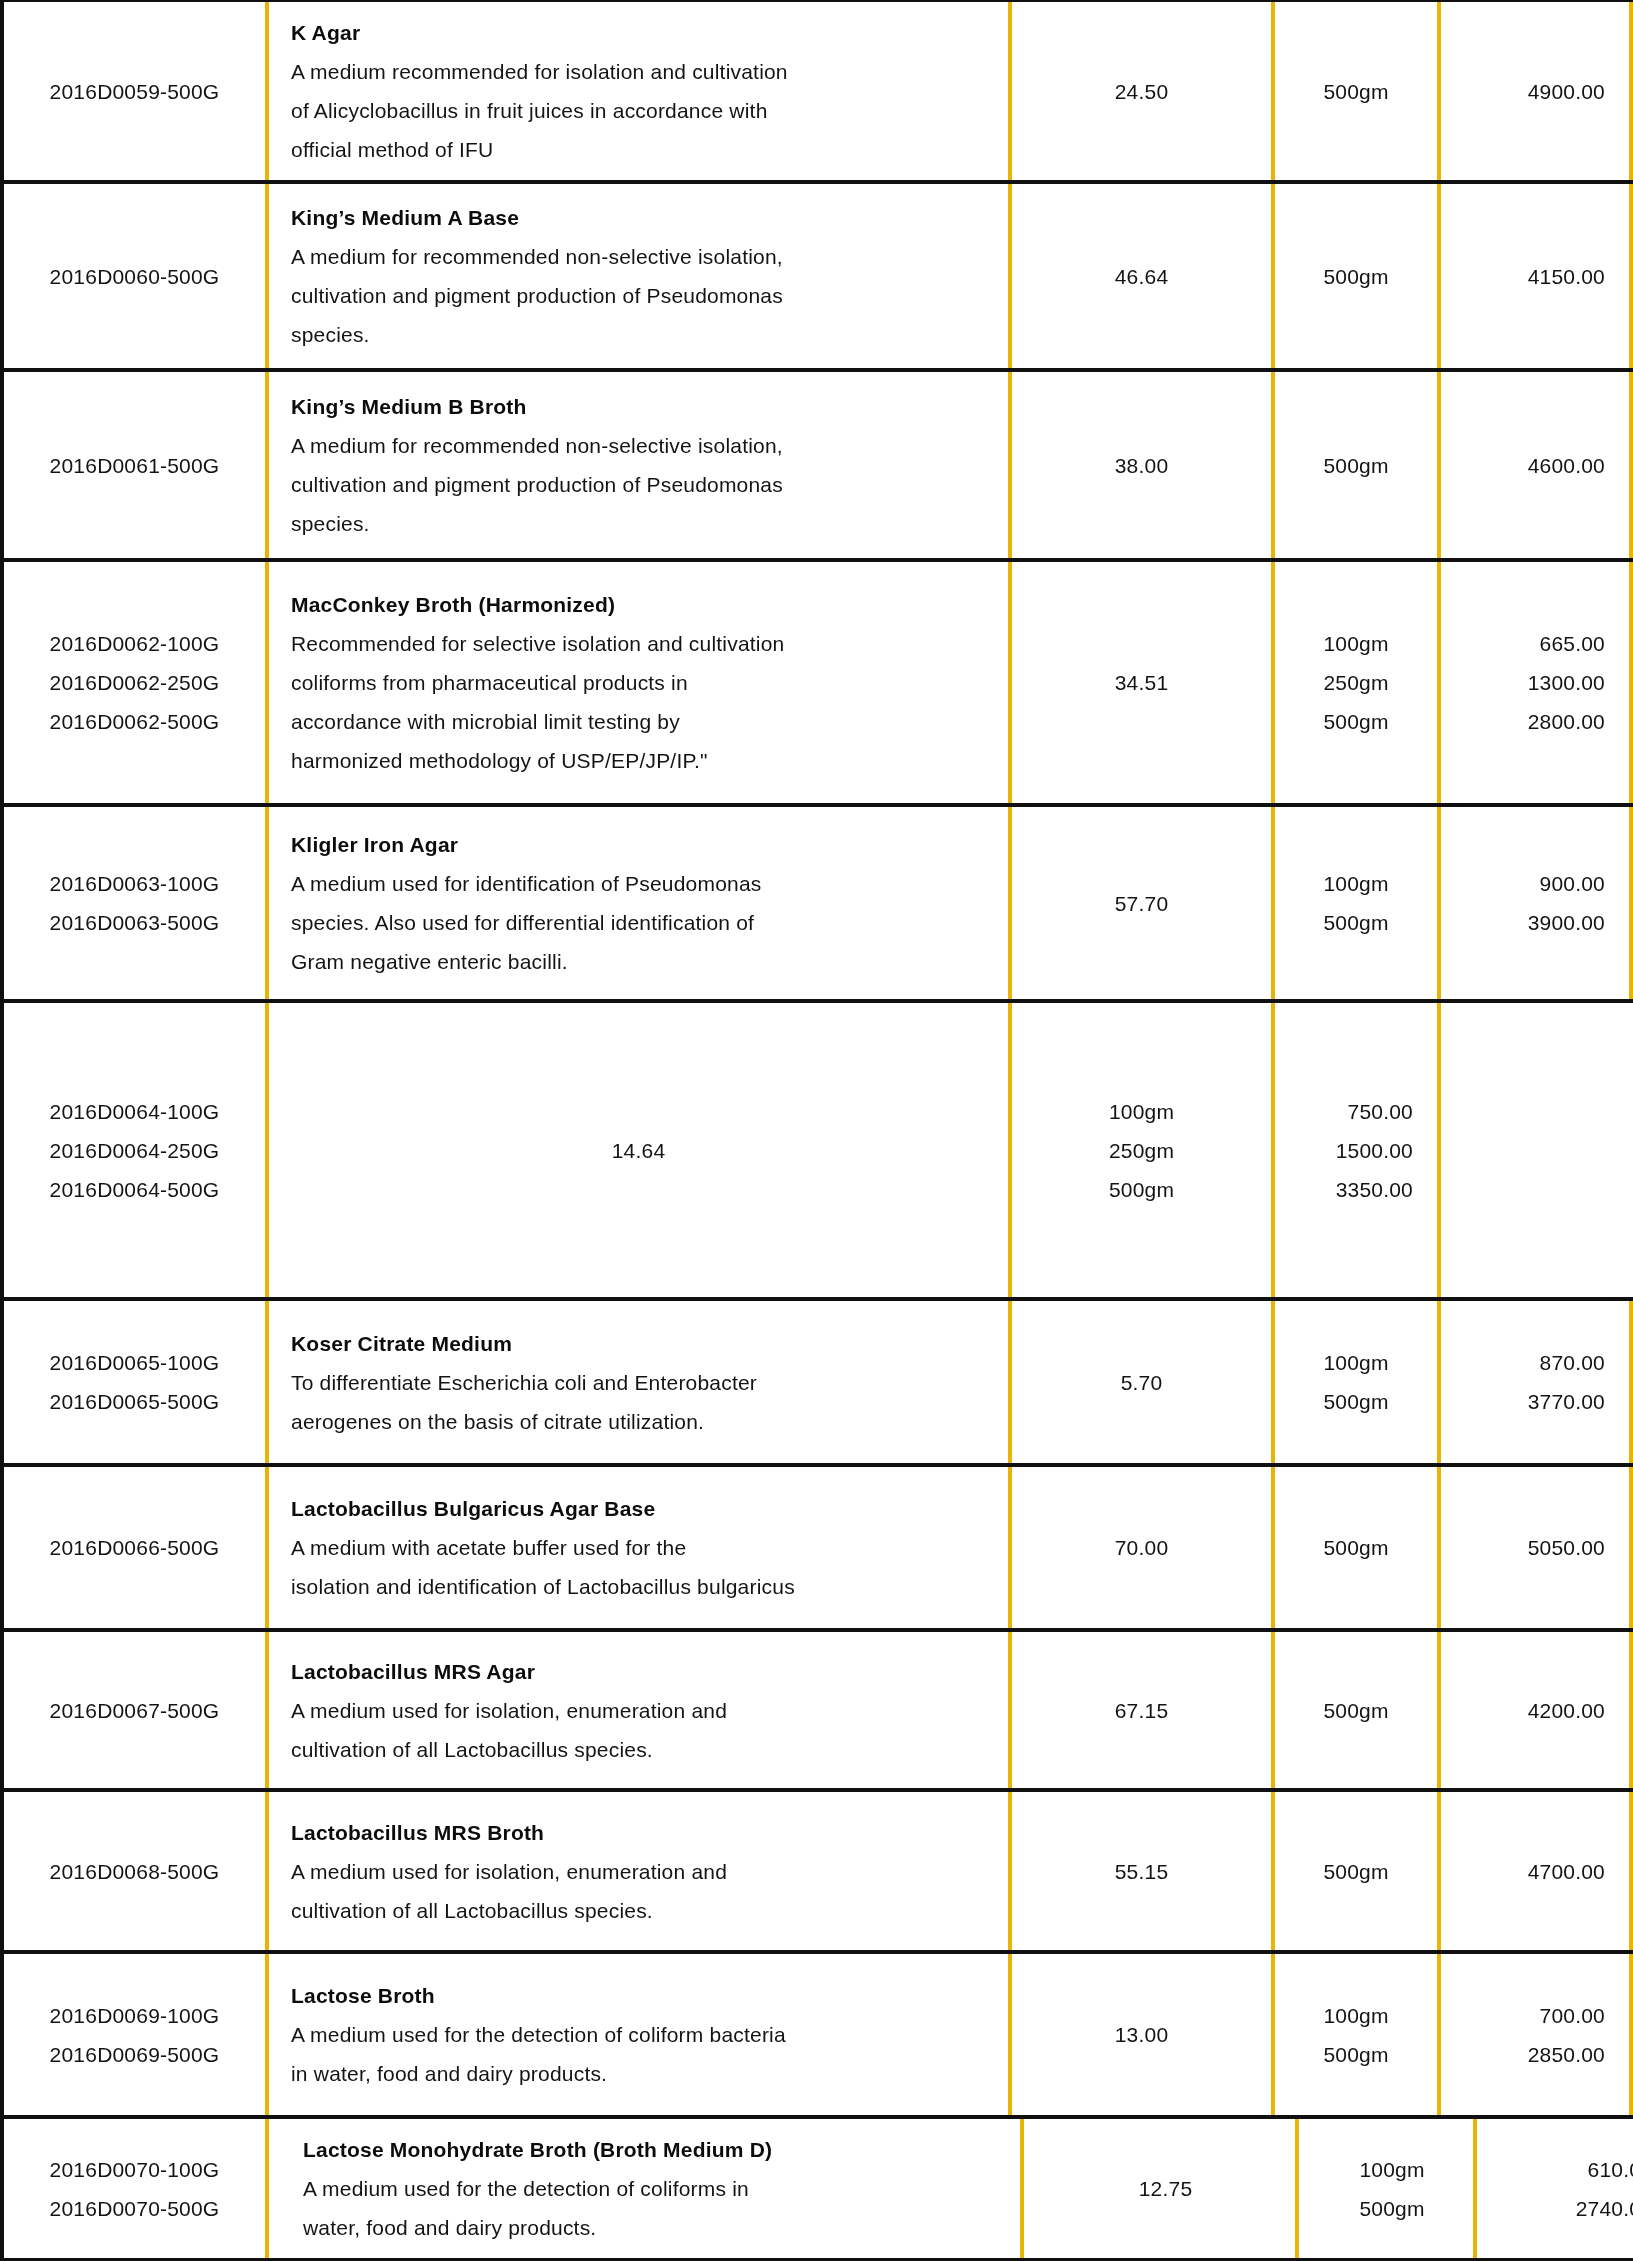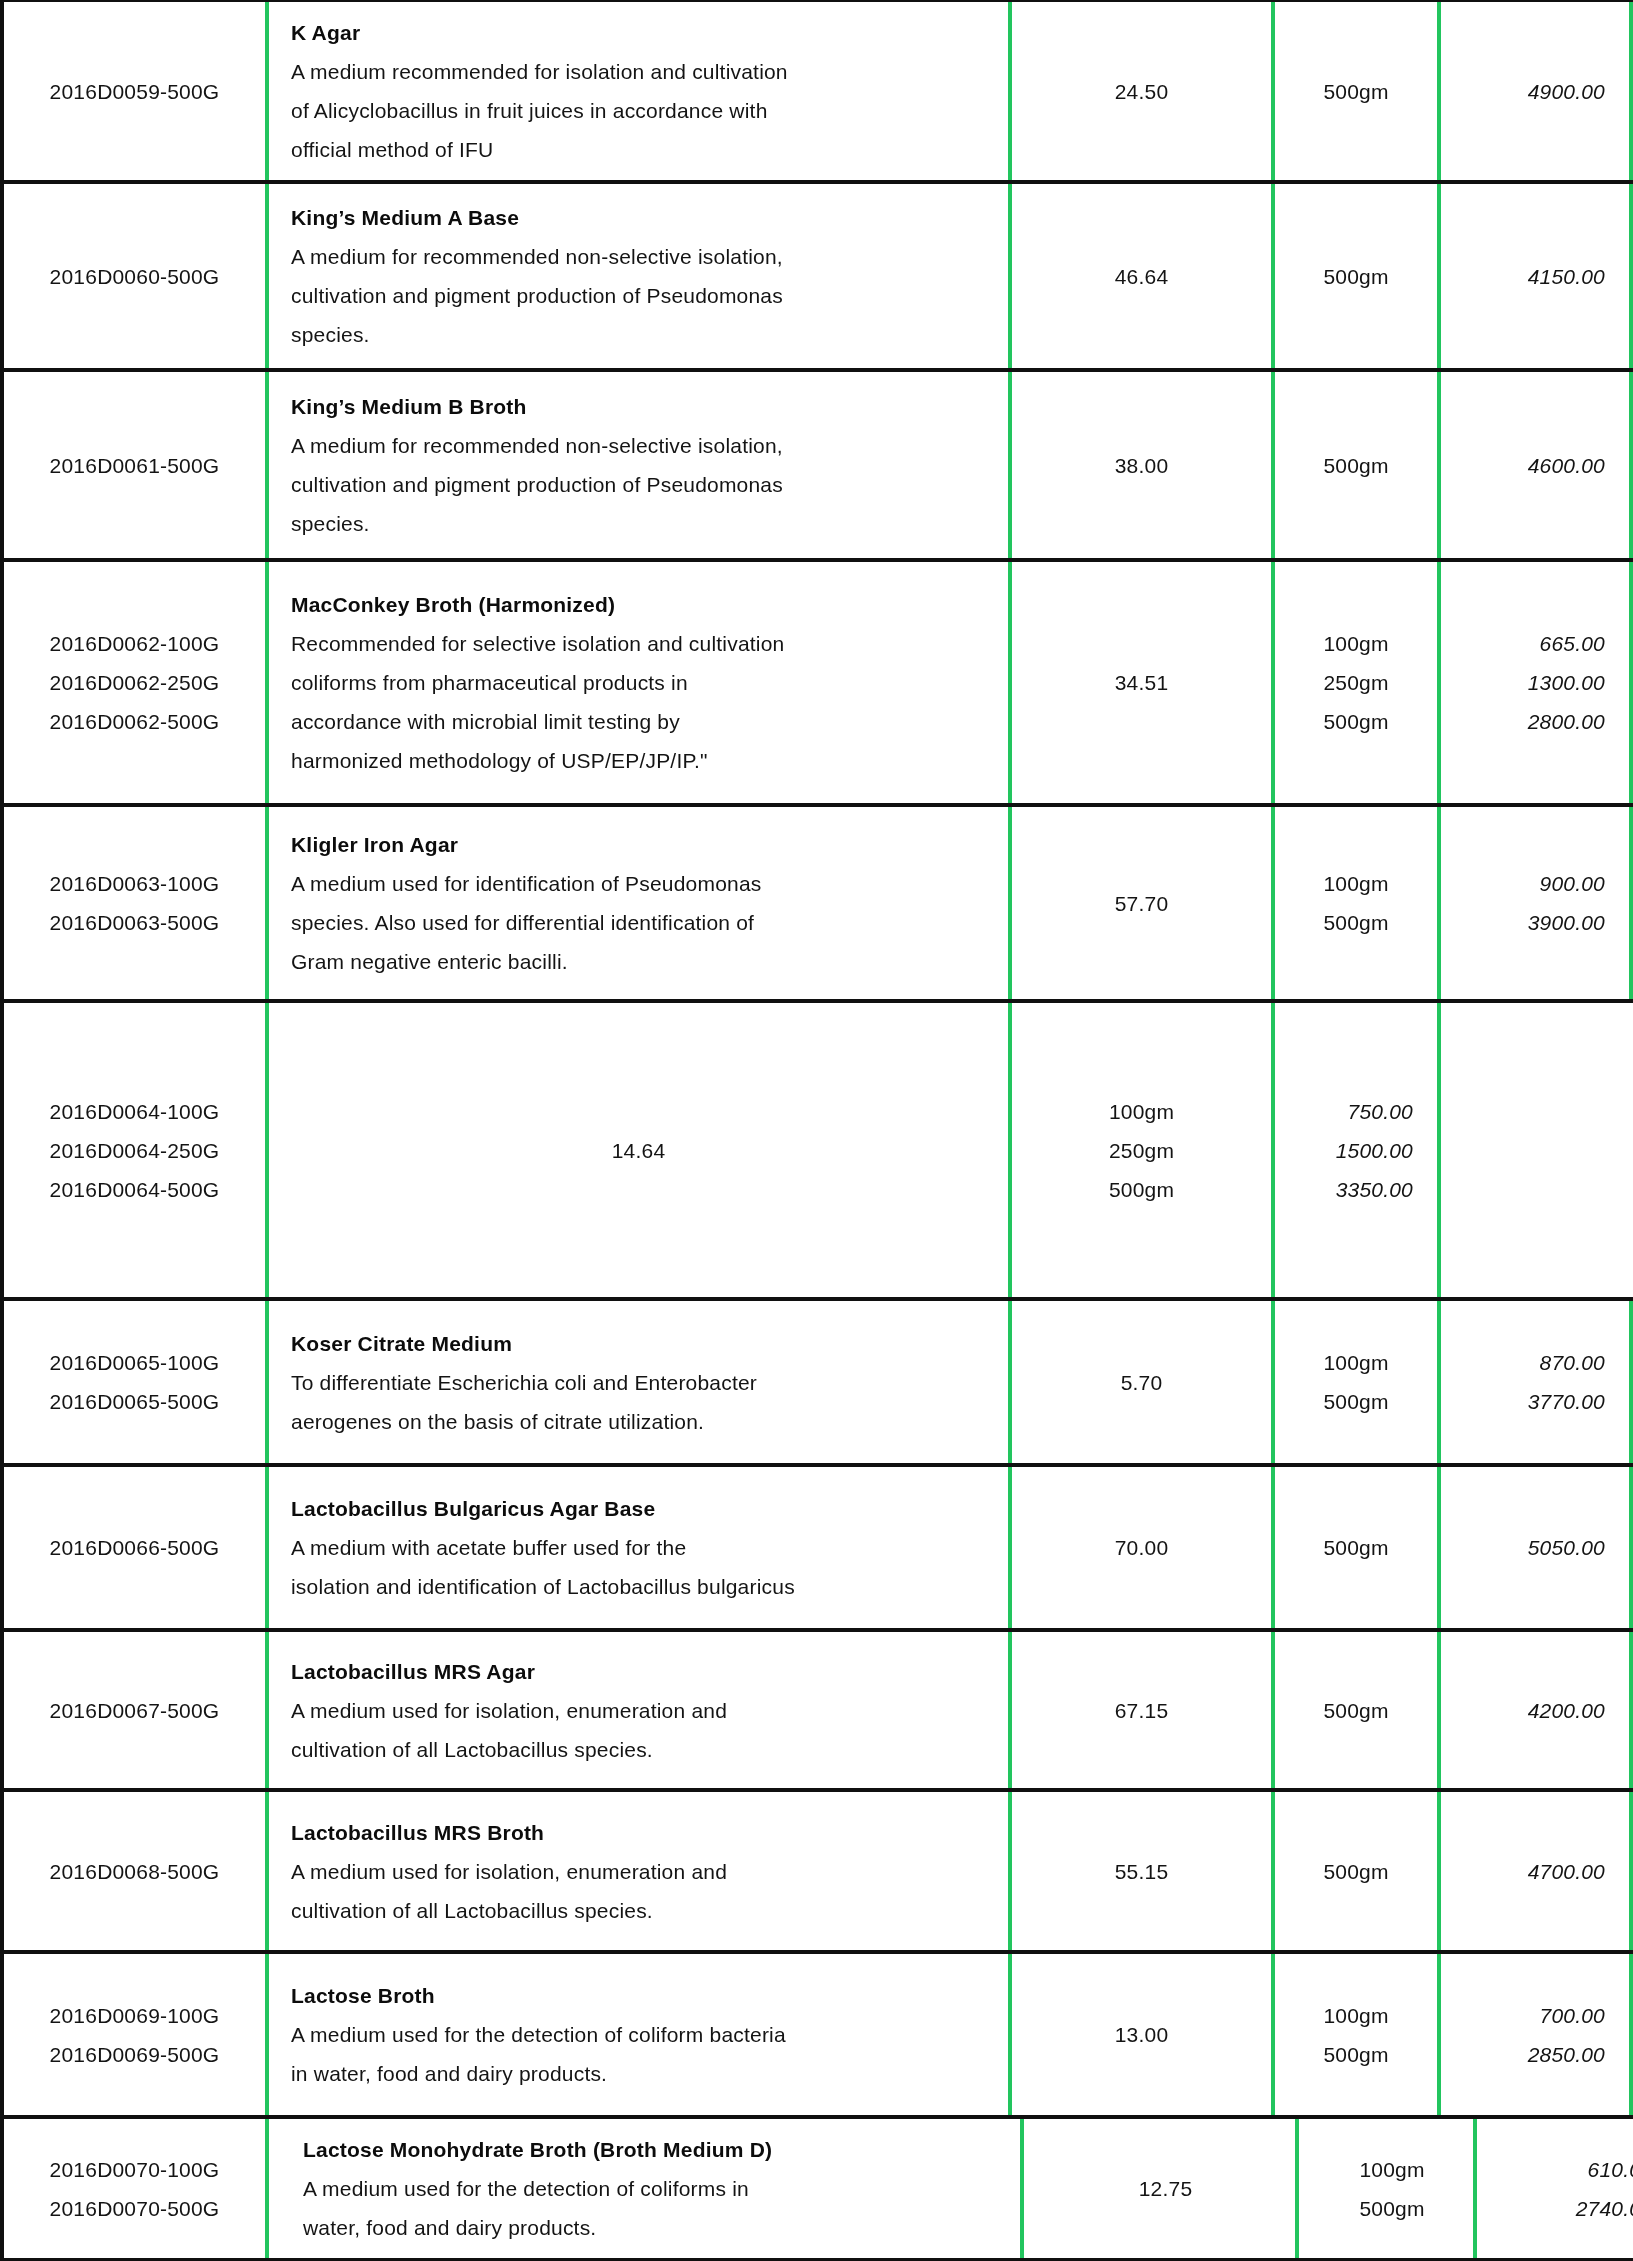--- a/index.html
+++ b/index.html
@@ -14,33 +14,33 @@
     border-left:4px solid #101010;
   }
   .row{
     display:grid;
     grid-template-columns:265px 743px 263px 166px 192px;
     box-sizing:border-box;
     border-bottom:4.8px solid #101010;
   }
   .cell{
     box-sizing:border-box;
-    border-right:4px solid #22c55e;
+    border-right:4px solid #eab308;
     display:flex;flex-direction:column;justify-content:center;
     font-size:21px;line-height:39px;letter-spacing:0.2px;
     white-space:pre-line;
     overflow:hidden;
   }
   .code{align-items:center;text-align:center;}
   .desc{align-items:stretch;padding:6.3px 11px 6.3px 22px;text-align:left;}
   .title{font-weight:700;color:#0c0c0c;}
   .body{font-weight:400;}
   .rate{align-items:center;text-align:center;}
   .pack{align-items:center;text-align:center;}
-  .amount{align-items:flex-end;text-align:right;padding-right:24px;font-style:italic;}
+  .amount{align-items:flex-end;text-align:right;padding-right:24px;}
   #footer-gap{height:4.8px;background:#ffffff;}
   #footer-bar{height:8px;width:1633px;}
 </style>
 </head>
 <body>
 
 <div id="price-table">
     <div class="row" style="height: 182px;">
     <div class="cell code">2016D0059-500G</div>
     <div class="cell desc">

